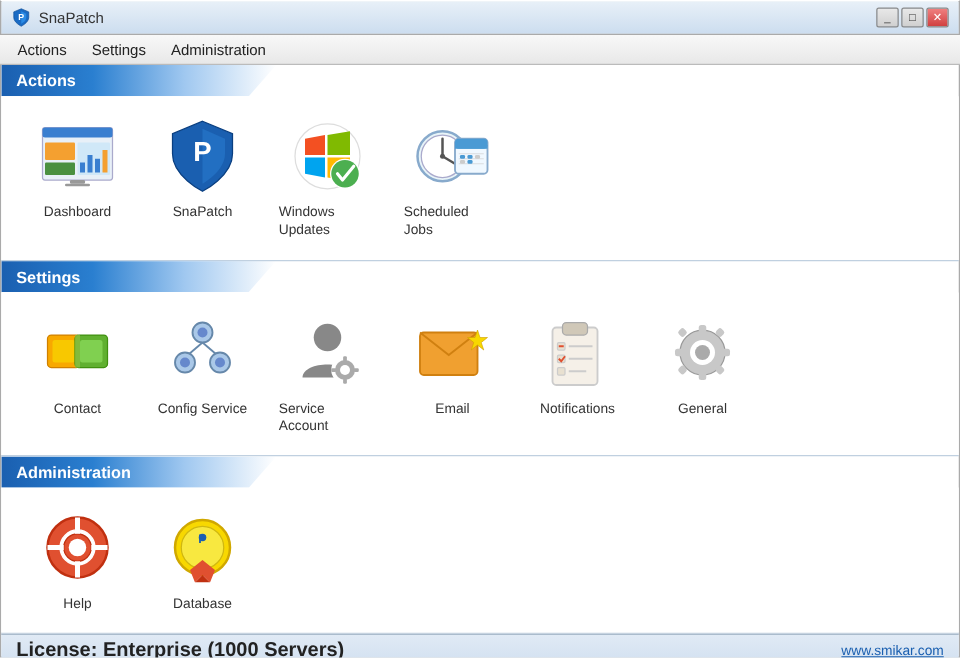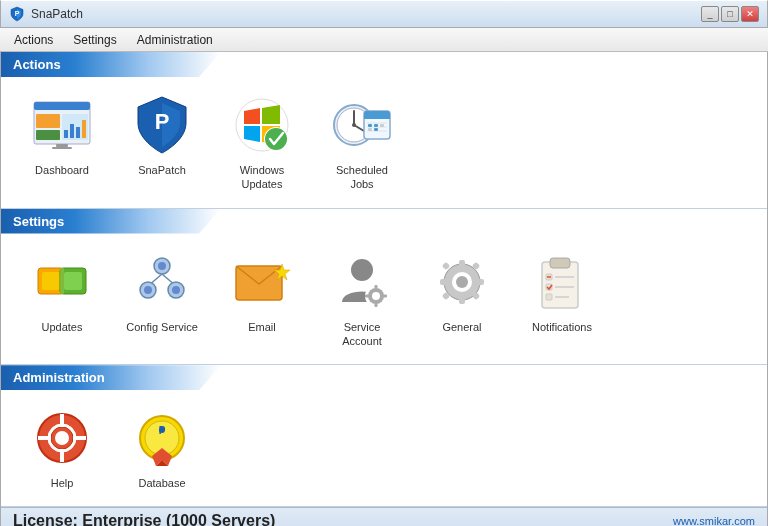--- a/index.html
+++ b/index.html
@@ -124,21 +124,21 @@
       width: 64px;
       height: 64px;
       display: flex;
       align-items: center;
       justify-content: center;
       margin-bottom: 6px;
     }
     .icon-label {
       font-size: 11px;
       color: #333;
-      text-align: center;
+      text-align: left;
       line-height: 1.3;
     }
 
     
     .status-bar {
       background: linear-gradient(to bottom, #e0eaf5, #d0dff0);
       border-top: 1px solid #aabbcc;
       padding: 4px 12px;
       display: flex;
       justify-content: space-between;
@@ -284,52 +284,39 @@
           <svg width="56" height="56" viewBox="0 0 56 56">
 
             <rect x="4" y="14" width="26" height="26" rx="3" fill="#f8a800" stroke="#d08000" stroke-width="1"></rect>
             <rect x="8" y="18" width="18" height="18" rx="2" fill="#f8c800"></rect>
             <rect x="26" y="14" width="26" height="26" rx="3" fill="#60b030" stroke="#409010" stroke-width="1"></rect>
             <rect x="30" y="18" width="18" height="18" rx="2" fill="#80d050"></rect>
 
             <rect x="26" y="14" width="4" height="26" fill="#90c040" opacity="0.7"></rect>
           </svg>
         </div>
-        <span class="icon-label">Updates</span>
+        <span class="icon-label">Contact</span>
       </div>
 
       <div class="icon-item">
         <div class="icon-box">
           <svg width="56" height="56" viewBox="0 0 56 56">
 
             <circle cx="28" cy="12" r="8" fill="#aac8e8" stroke="#6688aa" stroke-width="1.5"></circle>
             <line x1="14" y1="32" x2="28" y2="20" stroke="#6688aa" stroke-width="1.5"></line>
             <line x1="42" y1="32" x2="28" y2="20" stroke="#6688aa" stroke-width="1.5"></line>
             <circle cx="14" cy="36" r="8" fill="#aac8e8" stroke="#6688aa" stroke-width="1.5"></circle>
             <circle cx="42" cy="36" r="8" fill="#aac8e8" stroke="#6688aa" stroke-width="1.5"></circle>
 
             <circle cx="28" cy="12" r="4" fill="#6688cc"></circle>
             <circle cx="14" cy="36" r="4" fill="#6688cc"></circle>
             <circle cx="42" cy="36" r="4" fill="#6688cc"></circle>
           </svg>
         </div>
         <span class="icon-label">Config Service</span>
-      </div>
-
-      <div class="icon-item">
-        <div class="icon-box">
-          <svg width="60" height="52" viewBox="0 0 60 52">
-
-            <rect x="4" y="10" width="46" height="34" rx="3" fill="#f0a030" stroke="#d08010" stroke-width="1.5"></rect>
-            <polyline points="4,10 27,28 50,10" stroke="#d08010" stroke-width="1.5" fill="none"></polyline>
-
-            <polygon points="50,8 52,14 58,14 53,18 55,24 50,20 45,24 47,18 42,14 48,14" fill="#f8d800" stroke="#d0a000" stroke-width="0.5"></polygon>
-          </svg>
-        </div>
-        <span class="icon-label">Email</span>
       </div>
 
       <div class="icon-item">
         <div class="icon-box">
           <svg width="56" height="56" viewBox="0 0 56 56">
 
             <circle cx="28" cy="16" r="11" fill="#888"></circle>
             <path d="M8 48 C8 34 48 34 48 48 Z" fill="#888"></path>
 
             <circle cx="42" cy="42" r="11" fill="white"></circle>
@@ -338,20 +325,53 @@
 
             <g fill="#aaa">
               <rect x="40.5" y="31" width="3" height="4" rx="1"></rect>
               <rect x="40.5" y="49" width="3" height="4" rx="1"></rect>
               <rect x="31" y="40.5" width="4" height="3" rx="1"></rect>
               <rect x="49" y="40.5" width="4" height="3" rx="1"></rect>
             </g>
           </svg>
         </div>
         <span class="icon-label">Service Account</span>
+      </div>
+
+      <div class="icon-item">
+        <div class="icon-box">
+          <svg width="60" height="52" viewBox="0 0 60 52">
+
+            <rect x="4" y="10" width="46" height="34" rx="3" fill="#f0a030" stroke="#d08010" stroke-width="1.5"></rect>
+            <polyline points="4,10 27,28 50,10" stroke="#d08010" stroke-width="1.5" fill="none"></polyline>
+
+            <polygon points="50,8 52,14 58,14 53,18 55,24 50,20 45,24 47,18 42,14 48,14" fill="#f8d800" stroke="#d0a000" stroke-width="0.5"></polygon>
+          </svg>
+        </div>
+        <span class="icon-label">Email</span>
+      </div>
+
+      <div class="icon-item">
+        <div class="icon-box">
+          <svg width="56" height="56" viewBox="0 0 56 56">
+
+            <rect x="8" y="8" width="36" height="46" rx="3" fill="#f5f0e8" stroke="#ccc" stroke-width="1.5"></rect>
+            <rect x="16" y="4" width="20" height="10" rx="3" fill="#d0c8b8" stroke="#aaa" stroke-width="1"></rect>
+
+            <rect x="12" y="20" width="6" height="6" rx="1" fill="#e8e0d0" stroke="#ccc" stroke-width="1"></rect>
+            <line x1="13" y1="23" x2="17" y2="23" stroke="#e05030" stroke-width="1.5"></line>
+            <line x1="21" y1="23" x2="40" y2="23" stroke="#ccc" stroke-width="1.5"></line>
+            <rect x="12" y="30" width="6" height="6" rx="1" fill="#e8e0d0" stroke="#ccc" stroke-width="1"></rect>
+            <polyline points="13,33 15,35 18,31" stroke="#e05030" stroke-width="1.5" fill="none"></polyline>
+            <line x1="21" y1="33" x2="40" y2="33" stroke="#ccc" stroke-width="1.5"></line>
+            <rect x="12" y="40" width="6" height="6" rx="1" fill="#e8e0d0" stroke="#ccc" stroke-width="1"></rect>
+            <line x1="21" y1="43" x2="35" y2="43" stroke="#ccc" stroke-width="1.5"></line>
+          </svg>
+        </div>
+        <span class="icon-label">Notifications</span>
       </div>
 
       <div class="icon-item">
         <div class="icon-box">
           <svg width="56" height="56" viewBox="0 0 56 56">
 
             <circle cx="28" cy="28" r="22" fill="none"></circle>
 
             <circle cx="28" cy="28" r="18" fill="#c8c8c8" stroke="#999" stroke-width="1"></circle>
             <circle cx="28" cy="28" r="10" fill="white"></circle>
@@ -363,40 +383,20 @@
             <rect x="42" y="25" width="8" height="6" rx="2" fill="#c8c8c8"></rect>
             <rect x="9" y="9" width="6" height="6" rx="2" fill="#c8c8c8" transform="rotate(45 12 12)"></rect>
             <rect x="39" y="9" width="6" height="6" rx="2" fill="#c8c8c8" transform="rotate(45 42 12)"></rect>
             <rect x="9" y="39" width="6" height="6" rx="2" fill="#c8c8c8" transform="rotate(45 12 42)"></rect>
             <rect x="39" y="39" width="6" height="6" rx="2" fill="#c8c8c8" transform="rotate(45 42 42)"></rect>
           </svg>
         </div>
         <span class="icon-label">General</span>
       </div>
 
-      <div class="icon-item">
-        <div class="icon-box">
-          <svg width="56" height="56" viewBox="0 0 56 56">
-
-            <rect x="8" y="8" width="36" height="46" rx="3" fill="#f5f0e8" stroke="#ccc" stroke-width="1.5"></rect>
-            <rect x="16" y="4" width="20" height="10" rx="3" fill="#d0c8b8" stroke="#aaa" stroke-width="1"></rect>
-
-            <rect x="12" y="20" width="6" height="6" rx="1" fill="#e8e0d0" stroke="#ccc" stroke-width="1"></rect>
-            <line x1="13" y1="23" x2="17" y2="23" stroke="#e05030" stroke-width="1.5"></line>
-            <line x1="21" y1="23" x2="40" y2="23" stroke="#ccc" stroke-width="1.5"></line>
-            <rect x="12" y="30" width="6" height="6" rx="1" fill="#e8e0d0" stroke="#ccc" stroke-width="1"></rect>
-            <polyline points="13,33 15,35 18,31" stroke="#e05030" stroke-width="1.5" fill="none"></polyline>
-            <line x1="21" y1="33" x2="40" y2="33" stroke="#ccc" stroke-width="1.5"></line>
-            <rect x="12" y="40" width="6" height="6" rx="1" fill="#e8e0d0" stroke="#ccc" stroke-width="1"></rect>
-            <line x1="21" y1="43" x2="35" y2="43" stroke="#ccc" stroke-width="1.5"></line>
-          </svg>
-        </div>
-        <span class="icon-label">Notifications</span>
-      </div>
-
     </div>
   </div>
 
   <div class="section">
     <div class="section-header">Administration</div>
     <div class="section-content">
 
       <div class="icon-item">
         <div class="icon-box">
           <svg width="56" height="56" viewBox="0 0 56 56">

